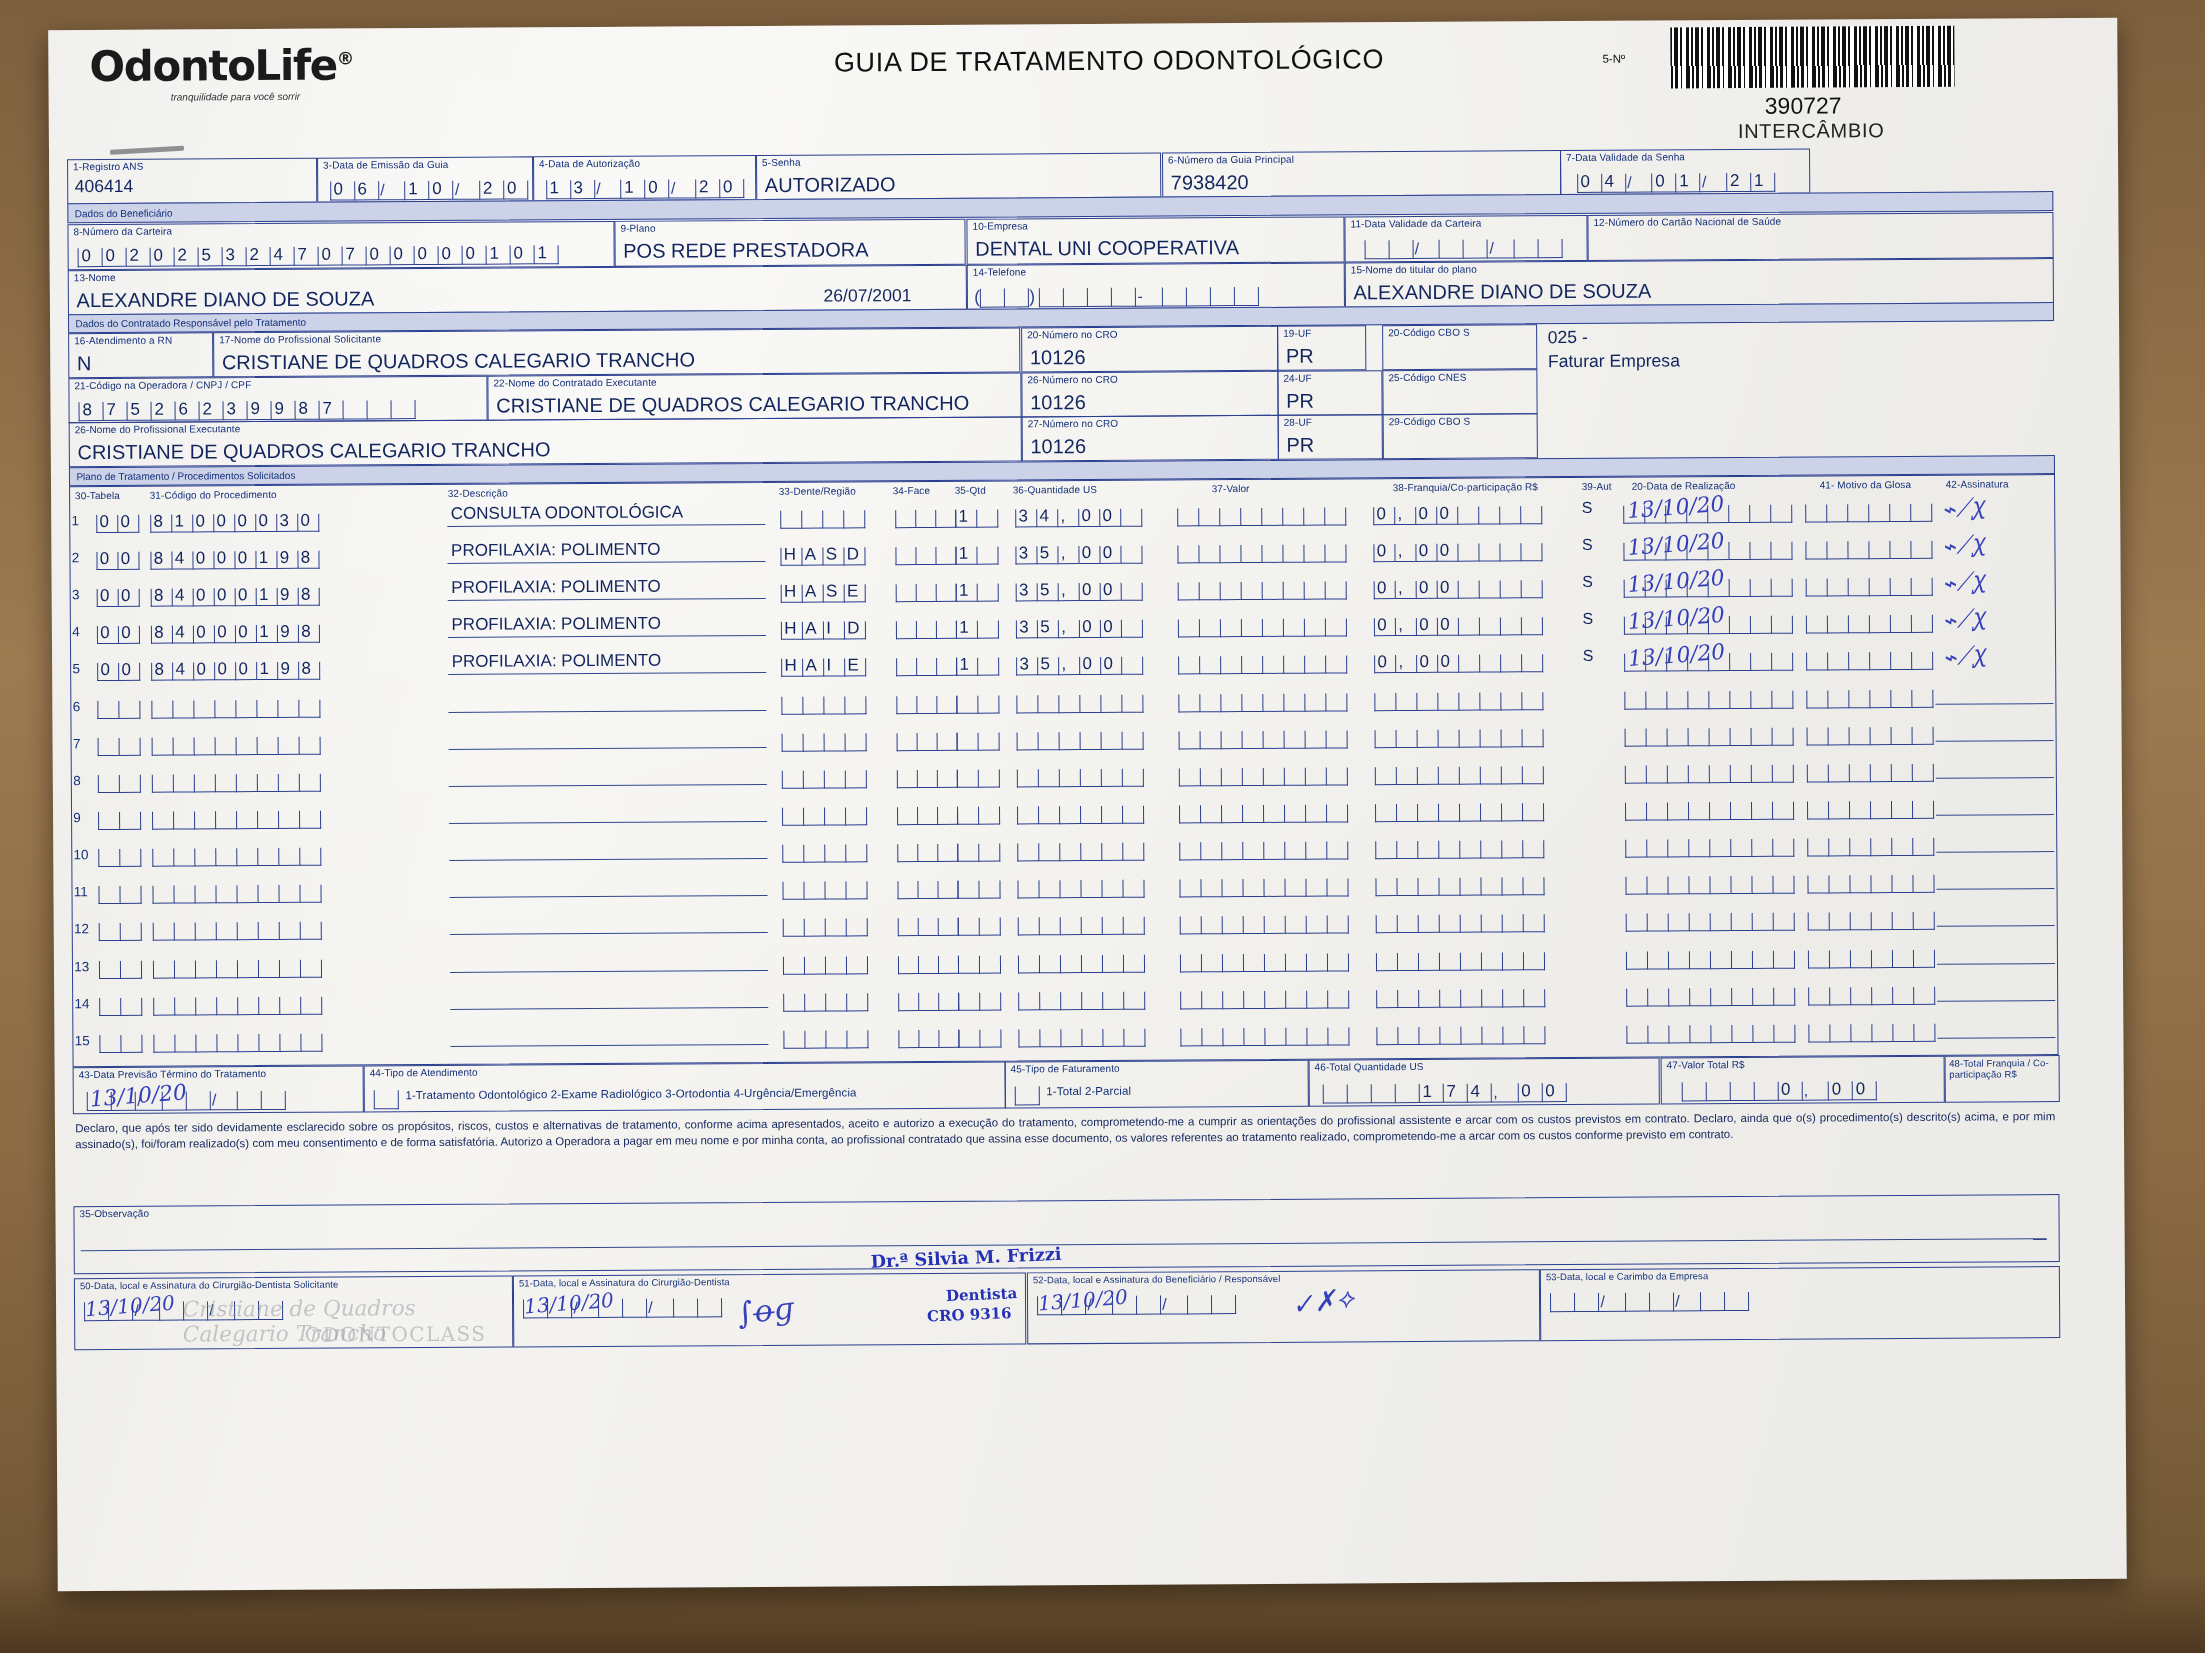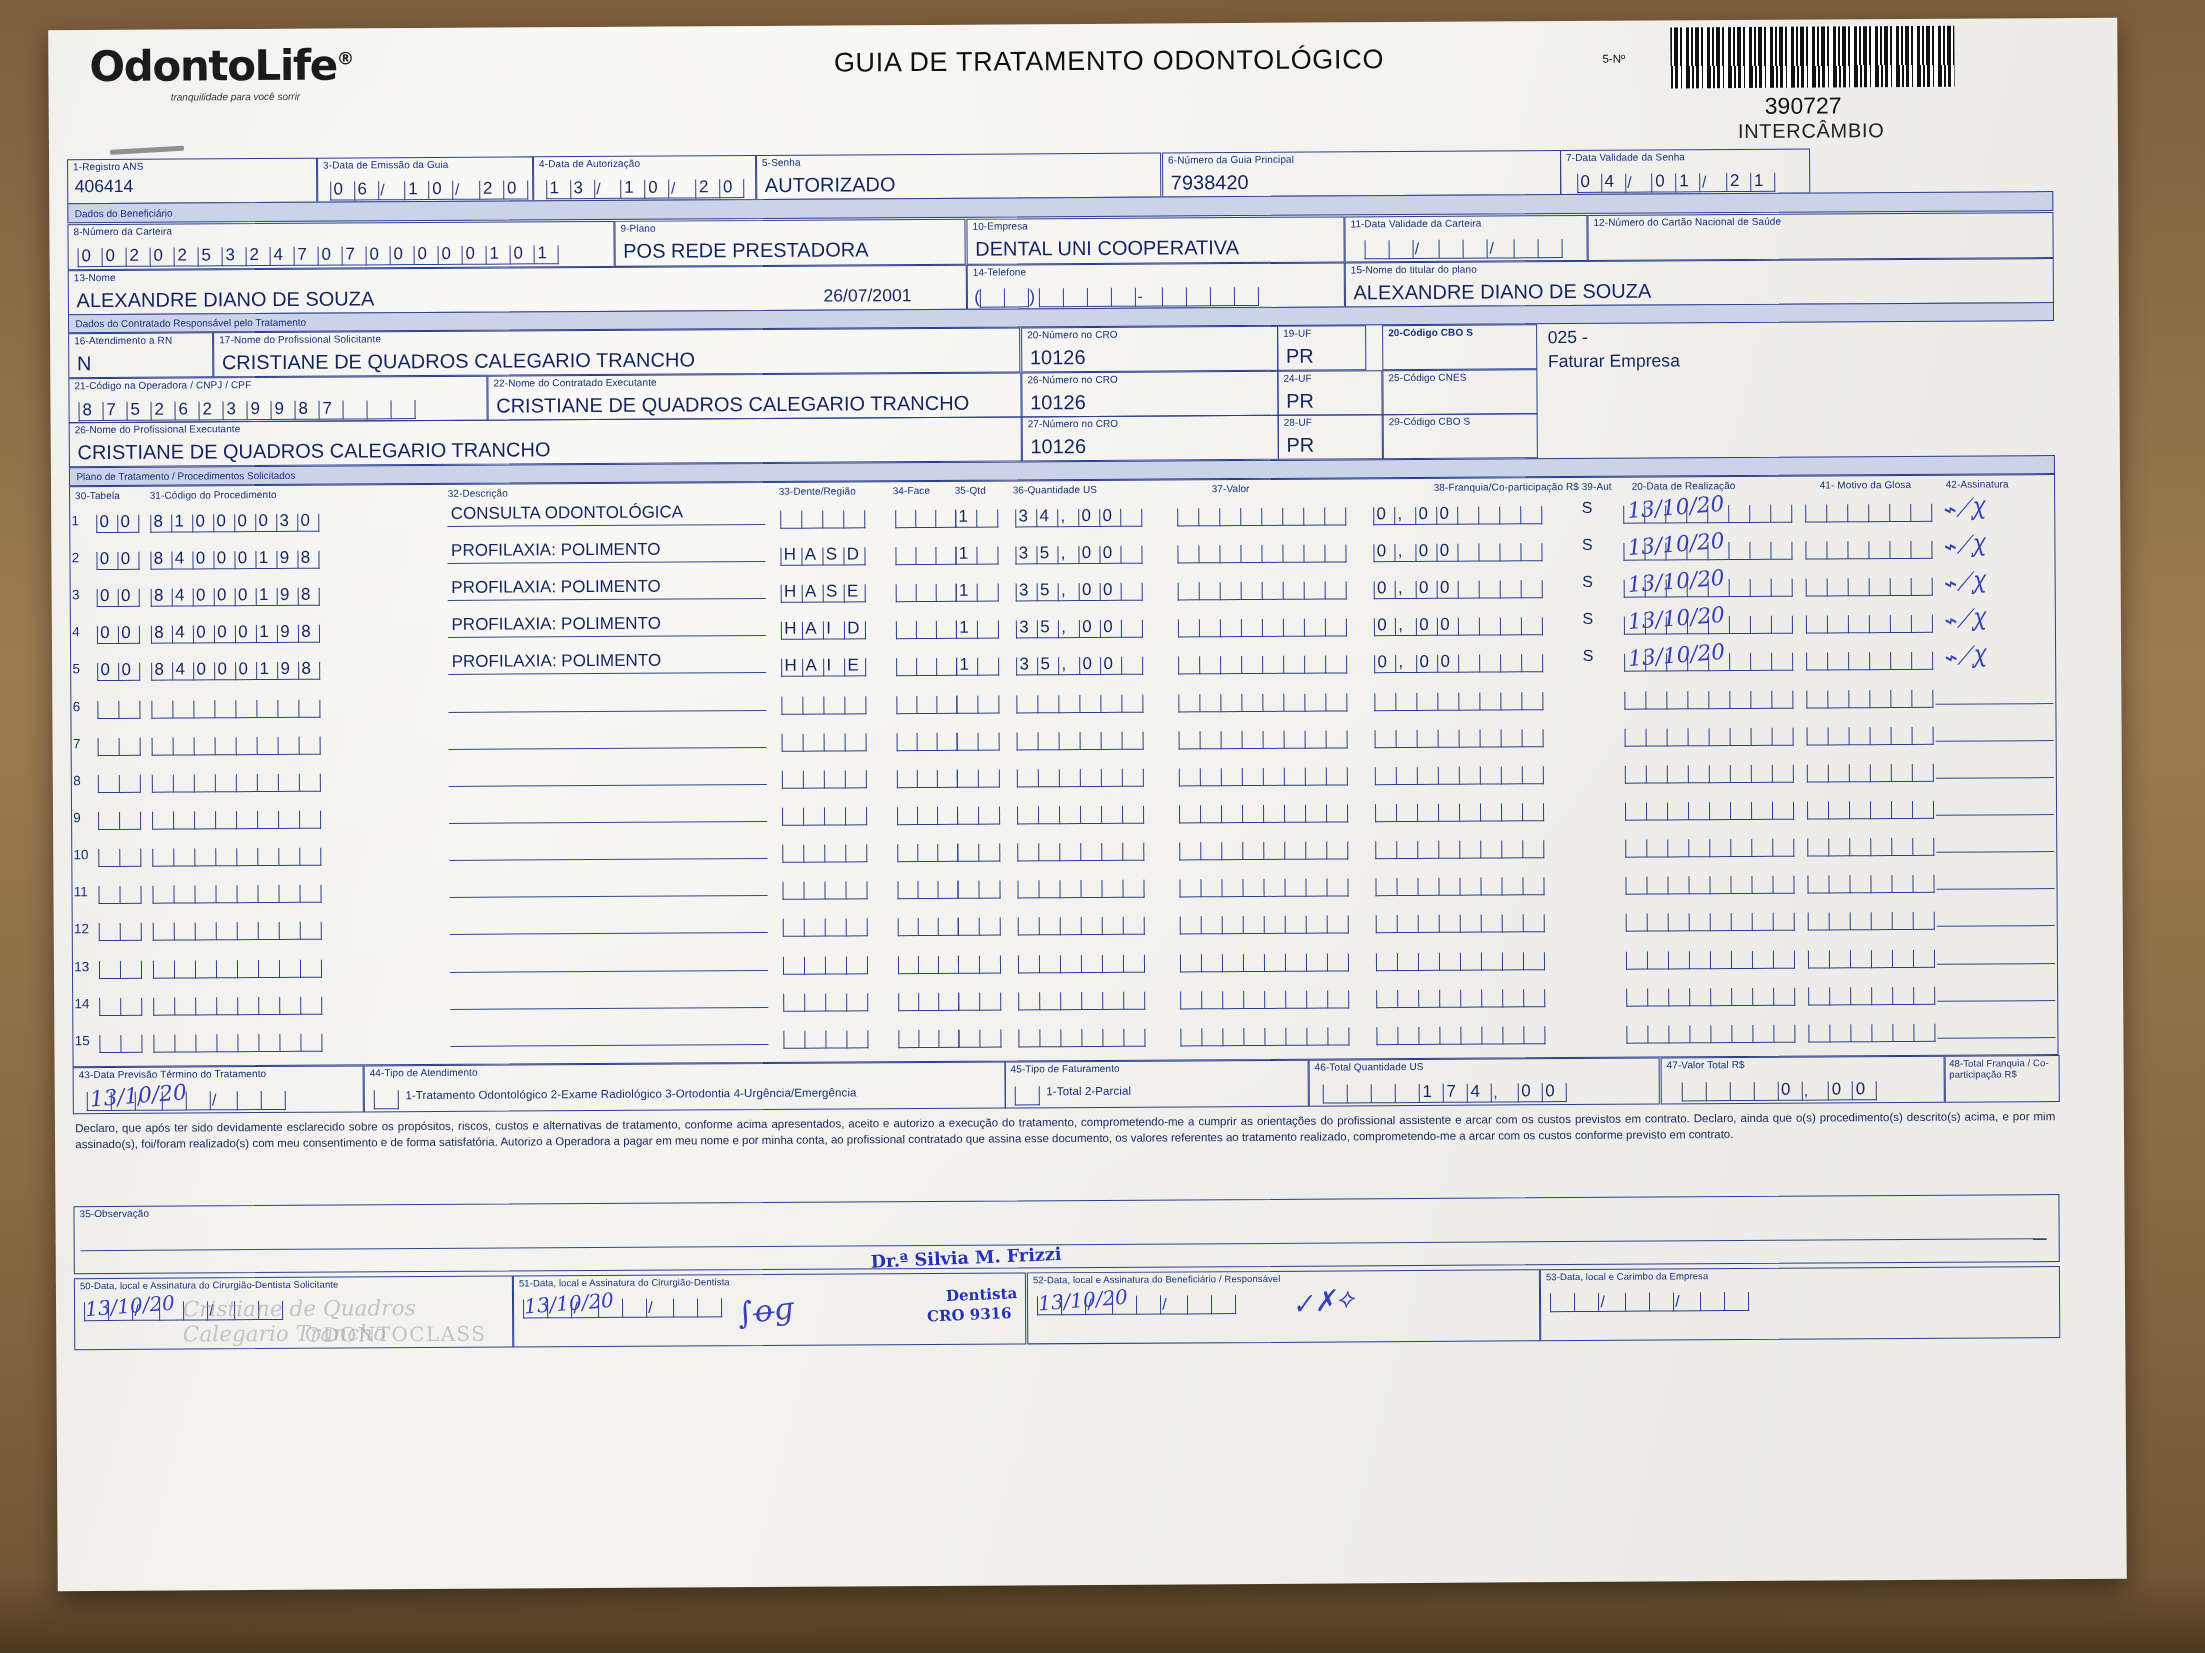--- a/index.html
+++ b/index.html
@@ -379,21 +379,21 @@
     </div>
     <div class="box" style="left:953px;top:208px;width:257px;height:45px;">
       <div class="k" style="position:absolute;left:5.4px;top:1.4px;">20-Número no CRO</div>
       <div class="valbig" style="position:absolute;left:8px;top:17.6px;">10126</div>
     </div>
     <div class="box" style="left:1209px;top:208px;width:89px;height:45px;">
       <div class="k" style="position:absolute;left:5.4px;top:1.4px;">19-UF</div>
       <div class="valbig" style="position:absolute;left:8px;top:17.6px;">PR</div>
     </div>
     <div class="box" style="left:1314px;top:208px;width:155px;height:45px;">
-      <div class="k" style="position:absolute;left:5.4px;top:1.4px;font-weight:bold;">20-Código CBO S</div>
+      <div class="k" style="position:absolute;left:5.4px;top:1.4px;">20-Código CBO S</div>
     </div>
     <div class="val" style="position:absolute;left:1480px;top:211px;">025 -</div>
     <div class="val" style="position:absolute;left:1480px;top:235px;">Faturar Empresa</div>
 
     <div class="box" style="left:0;top:253px;width:419px;height:45px;">
       <div class="k" style="position:absolute;left:5.4px;top:1.4px;">21-Código na Operadora / CNPJ / CPF</div>
       <div class="comb" style="left:9.5px;top:19px;">
         <span>
             <em>8</em>
           </span>
@@ -471,21 +471,21 @@
 
     <div class="box" style="left:0;top:361px;width:1986px;height:581px;">
       <div class="k" style="position:absolute;left:5.4px;top:2.7px;">30-Tabela</div>
       <div class="k" style="position:absolute;left:80px;top:2.7px;">31-Código do Procedimento</div>
       <div class="k" style="position:absolute;left:378px;top:2.7px;">32-Descrição</div>
       <div class="k" style="position:absolute;left:709px;top:2.7px;">33-Dente/Região</div>
       <div class="k" style="position:absolute;left:823px;top:2.7px;">34-Face</div>
       <div class="k" style="position:absolute;left:885px;top:2.7px;">35-Qtd</div>
       <div class="k" style="position:absolute;left:943px;top:2.7px;">36-Quantidade US</div>
       <div class="k" style="position:absolute;left:1142px;top:2.7px;">37-Valor</div>
-      <div class="k" style="position:absolute;left:1323px;top:2.7px;margin-left:41px;">38-Franquia/Co-participação R$</div>
+      <div class="k" style="position:absolute;left:1323px;top:2.7px;">38-Franquia/Co-participação R$</div>
       <div class="k" style="position:absolute;left:1512px;top:2.7px;">39-Aut</div>
       <div class="k" style="position:absolute;left:1562px;top:2.7px;">20-Data de Realização</div>
       <div class="k" style="position:absolute;left:1750px;top:2.7px;">41- Motivo da Glosa</div>
       <div class="k" style="position:absolute;left:1876px;top:2.7px;">42-Assinatura</div>
     </div>
 
     <div id="rows">
         <div style="position:absolute;left:0;top:380px;width:1986px;height:37px;">
           <div class="rowno" style="left:2.7px;top:8px;">1</div>
           <div class="comb" style="left:27px;top:5.4px;">

